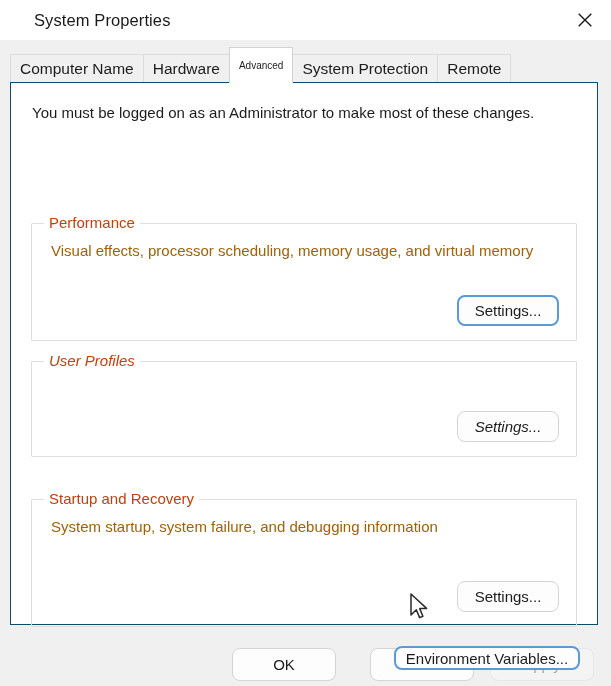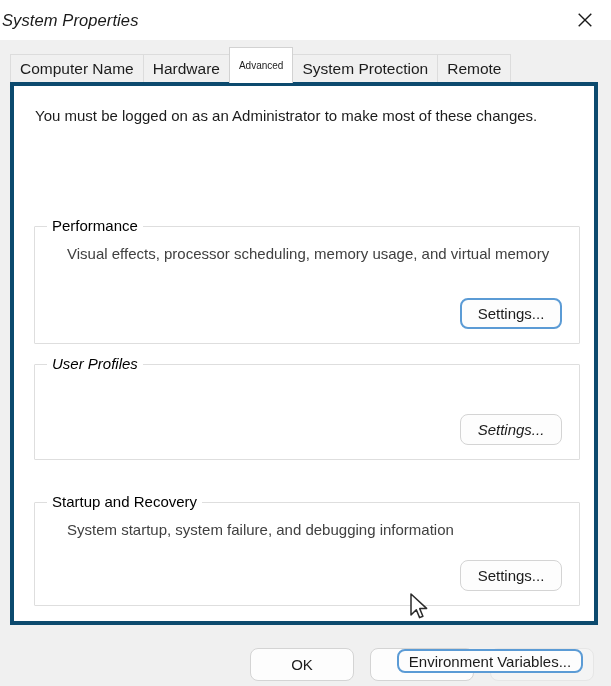--- a/index.html
+++ b/index.html
@@ -27,26 +27,25 @@
   .titlebar {
     position: absolute;
     left: 0; top: 0;
     width: 611px;
     height: 40px;
     background: #ffffff;
     display: flex;
     align-items: center;
   }
   .title-text {
-    margin-left: 2px;
+    margin-left: 34px;
     font-size: 16.5px;
     color: #1a1a1a;
     letter-spacing: 0.1px;
     line-height: 1;
-    font-style: italic;
   }
   .close-btn {
     position: absolute;
     right: 0; top: 0;
     width: 52px;
     height: 40px;
     display: flex;
     align-items: center;
     justify-content: center;
     cursor: default;
@@ -94,21 +93,21 @@
   }
 
   
   .panel {
     position: absolute;
     left: 10px;
     top: 82px;
     width: 588px;
     height: 543px;
     background: #ffffff;
-    border: 4px solid #0c4a6e;
+    border: 1px solid #0c4a6e;
     box-sizing: border-box;
     z-index: 2;
   }
 
   .admin-note {
     position: absolute;
     left: 21px;
     top: 21px;
     font-size: 15px;
     color: #1c1c1c;
@@ -125,36 +124,36 @@
     box-sizing: border-box;
     background: transparent;
   }
   .group-title {
     position: absolute;
     top: -10px;
     left: 12px;
     padding: 0 5px;
     background: #ffffff;
     font-size: 15px;
-    color: #000000;
+    color: #c2410c;
     white-space: nowrap;
     text-align: center;
   }
   .group-desc {
     position: absolute;
-    left: 32px;
+    left: 19px;
     top: 18px;
     font-size: 15px;
-    color: #404040;
+    color: #a16207;
     white-space: nowrap;
   }
 
   #group-performance { top: 140px; height: 118px; }
   #group-userprofiles { top: 278px; height: 96px; font-style: italic; }
-  #group-startup { top: 416px; height: 104px; }
+  #group-startup { top: 416px; height: 128px; }
 
   
   .btn {
     position: absolute;
     display: flex;
     align-items: center;
     justify-content: center;
     font-size: 15px;
     color: #1c1c1c;
     background: #fdfdfd;
@@ -189,21 +188,21 @@
     z-index: 3;
   }
 
   
   .bottom-btn {
     position: absolute;
     top: 648px;
     width: 104px;
     height: 33px;
   }
-  #btn-ok     { left: 250px; }
+  #btn-ok     { left: 232px; }
   #btn-cancel { left: 370px; }
   #btn-apply  { left: 490px; }
 
   
   .cursor {
     position: absolute;
     left: 408px;
     top: 592px;
     width: 24px;
     height: 32px;

